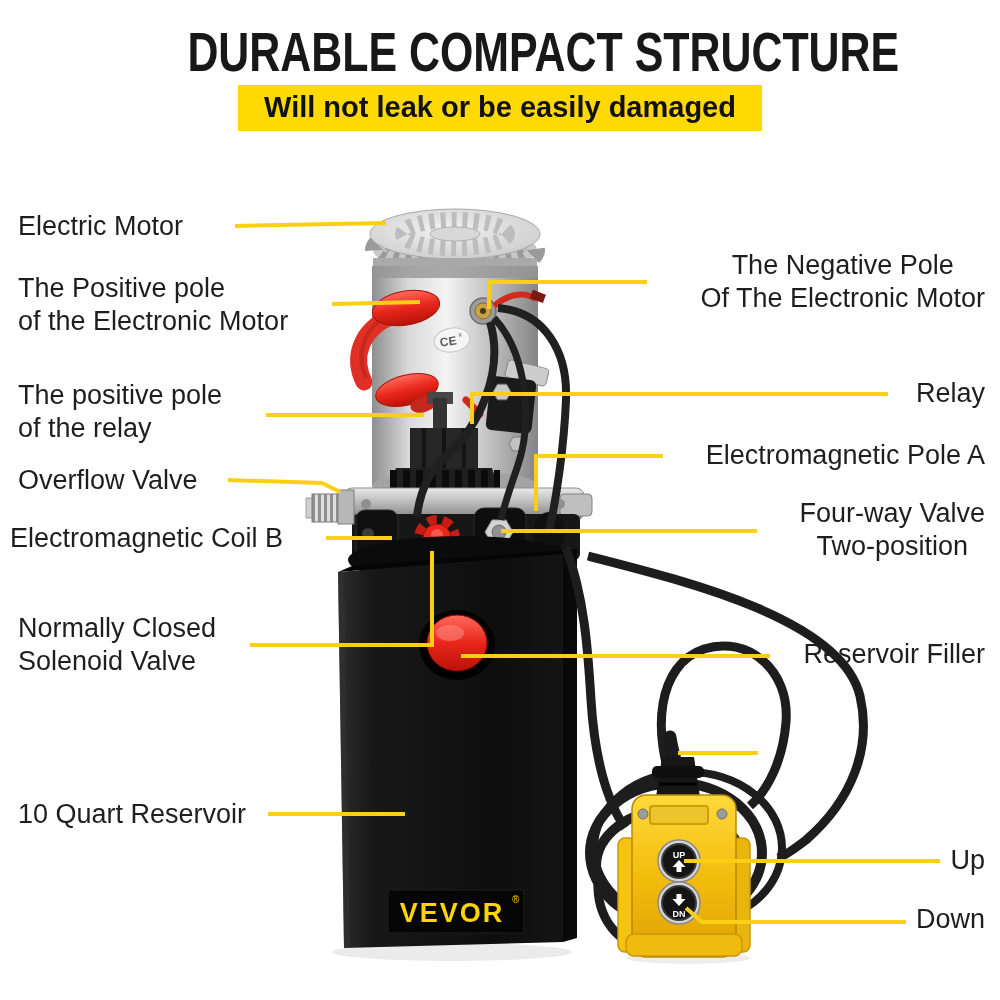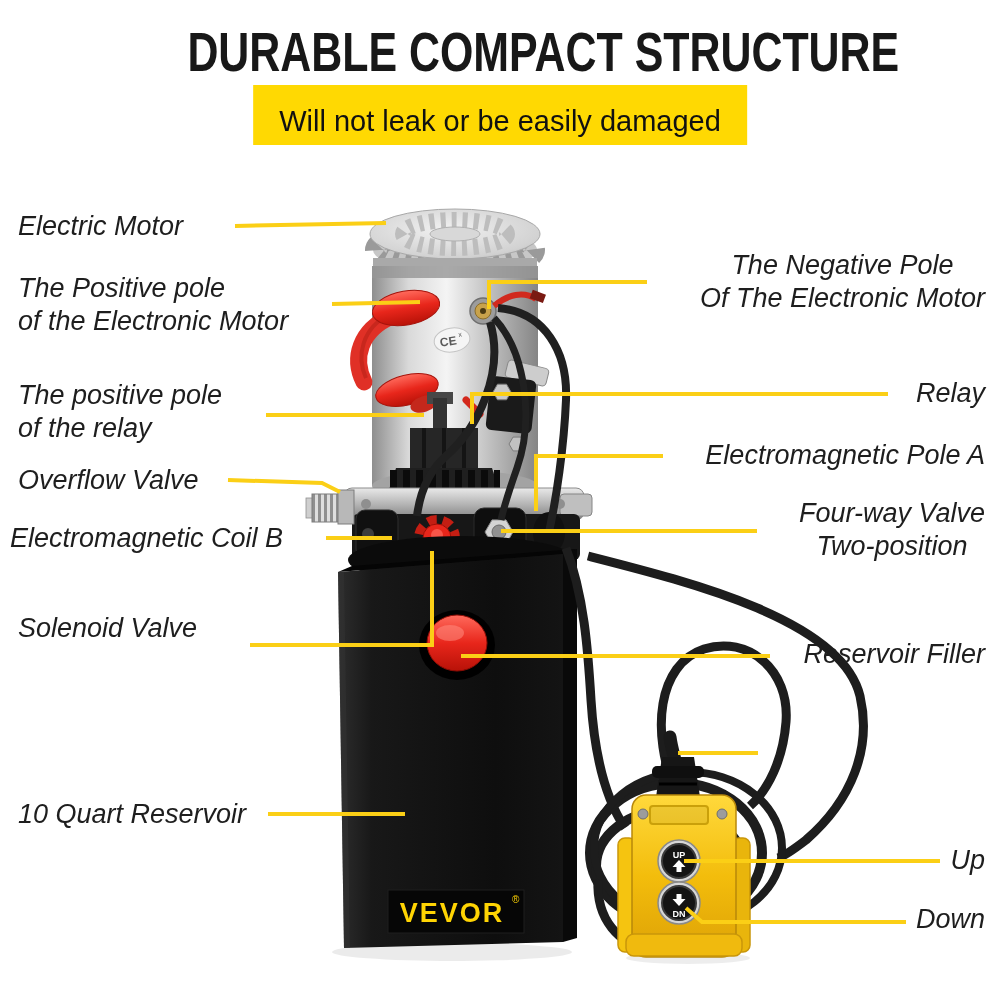--- a/index.html
+++ b/index.html
@@ -3,23 +3,23 @@
 <meta charset="utf-8">
 <style>
   html,body{margin:0;padding:0;background:#fff;}
   .stage{position:relative;width:1000px;height:1000px;background:#ffffff;overflow:hidden;
          font-family:"Liberation Sans", sans-serif;}
   .layer{position:absolute;top:0;left:0;pointer-events:none;}
   .title{position:absolute;top:20px;left:0;width:100%;text-align:right;
          font-weight:900;font-size:55px;color:#181818;white-space:nowrap;}
   .title span{display:inline-block;transform:scaleX(0.78);transform-origin:center;letter-spacing:0px;}
   .banner{position:absolute;top:85px;left:50%;transform:translateX(-50%);
-          background:#FFD902;color:#111;font-weight:400;font-size:29px;
-          padding:20px 26px 7px 26px;white-space:nowrap;}
-  .lbl{position:absolute;font-size:27px;line-height:33px;color:#1e1e1e;white-space:nowrap;font-style:italic;}
+          background:#FFD902;color:#111;font-weight:700;font-size:29px;
+          padding:6px 26px 7px 26px;white-space:nowrap;}
+  .lbl{position:absolute;font-size:27px;line-height:33px;color:#1e1e1e;white-space:nowrap;}
   .lbl span{display:block;}
   .lbl.right{text-align:center;}
 </style>
 </head>
 <body>
 
 <div class="stage">
 
   <svg class="layer" width="1000" height="1000" viewBox="0 0 1000 1000">
     <defs>
@@ -253,20 +253,21 @@
     <span>The positive pole</span>
     <span>of the relay</span>
   </div>
   <div class="lbl" style="top:522px;left:10px">
     <span>Electromagnetic Coil B</span>
   </div>
   <div class="lbl" style="top:464px;left:18px">
     <span>Overflow Valve</span>
   </div>
   <div class="lbl" style="top:612px;left:18px">
+    <span>Normally Closed</span>
     <span>Solenoid Valve</span>
   </div>
   <div class="lbl" style="top:798px;left:18px">
     <span>10 Quart Reservoir</span>
   </div>
 
   <div class="lbl right" style="top:249px;right:15px">
     <span>The Negative Pole</span>
     <span>Of The Electronic Motor</span>
   </div>

